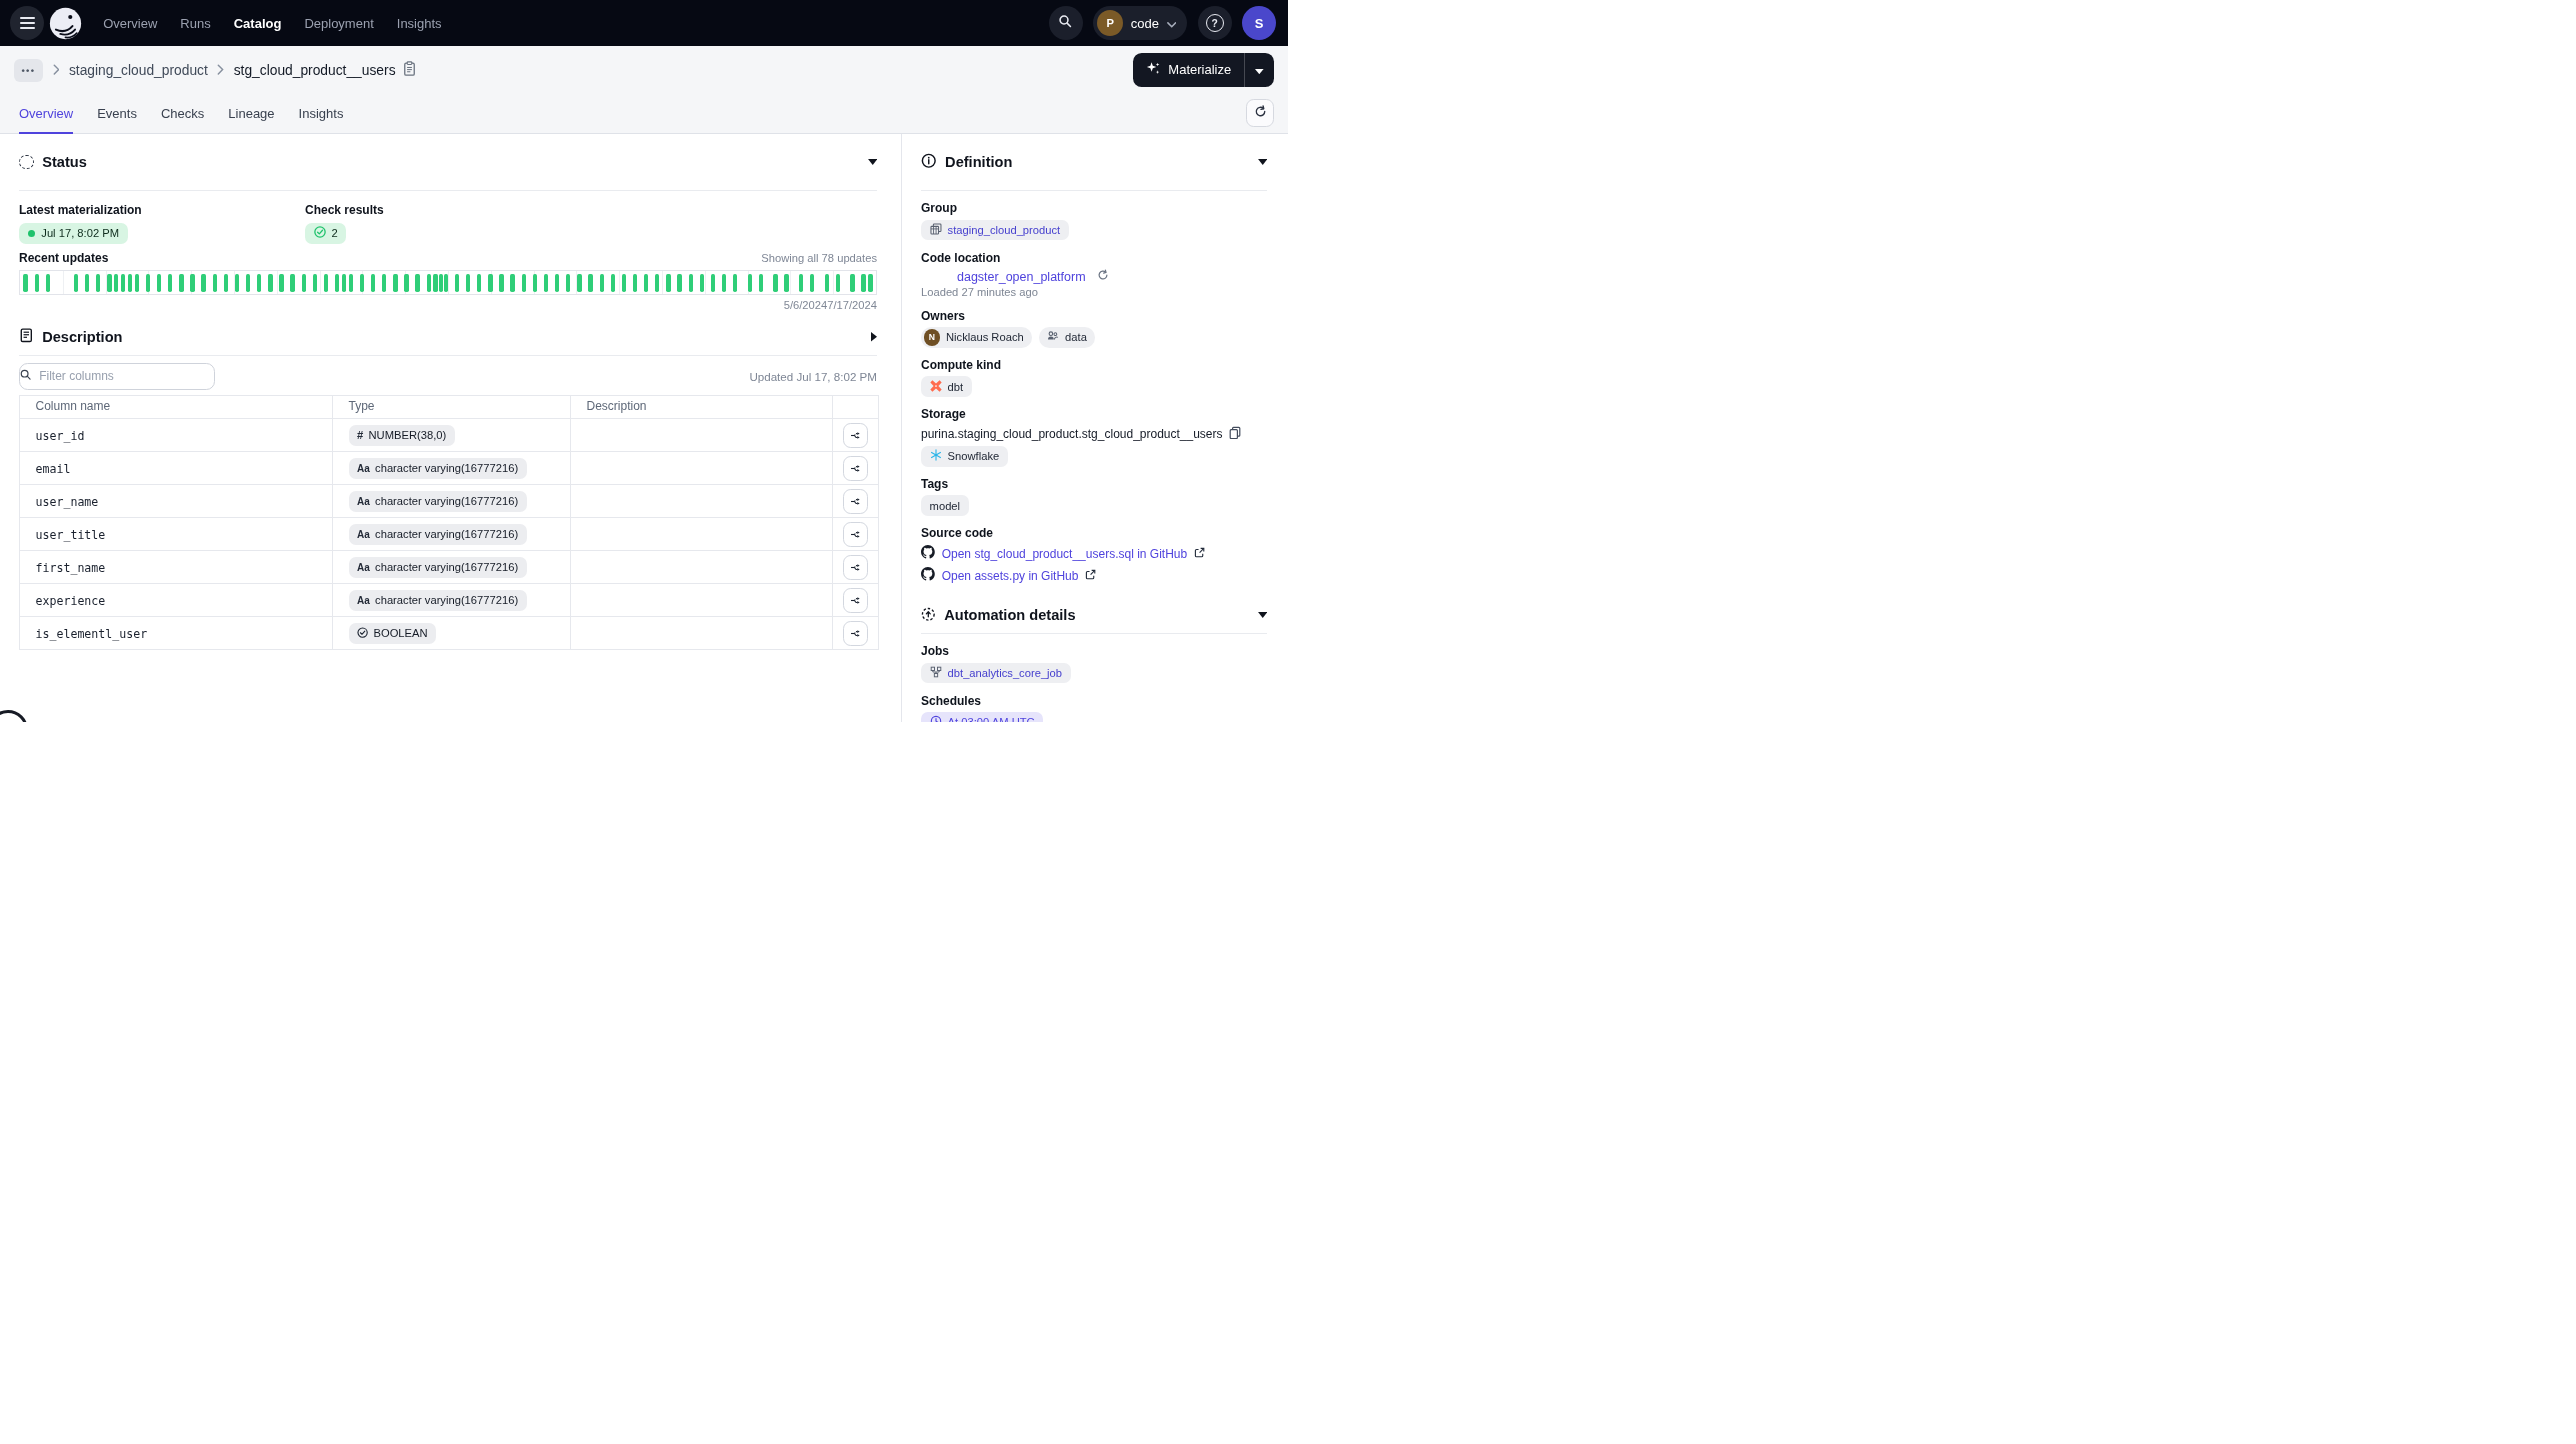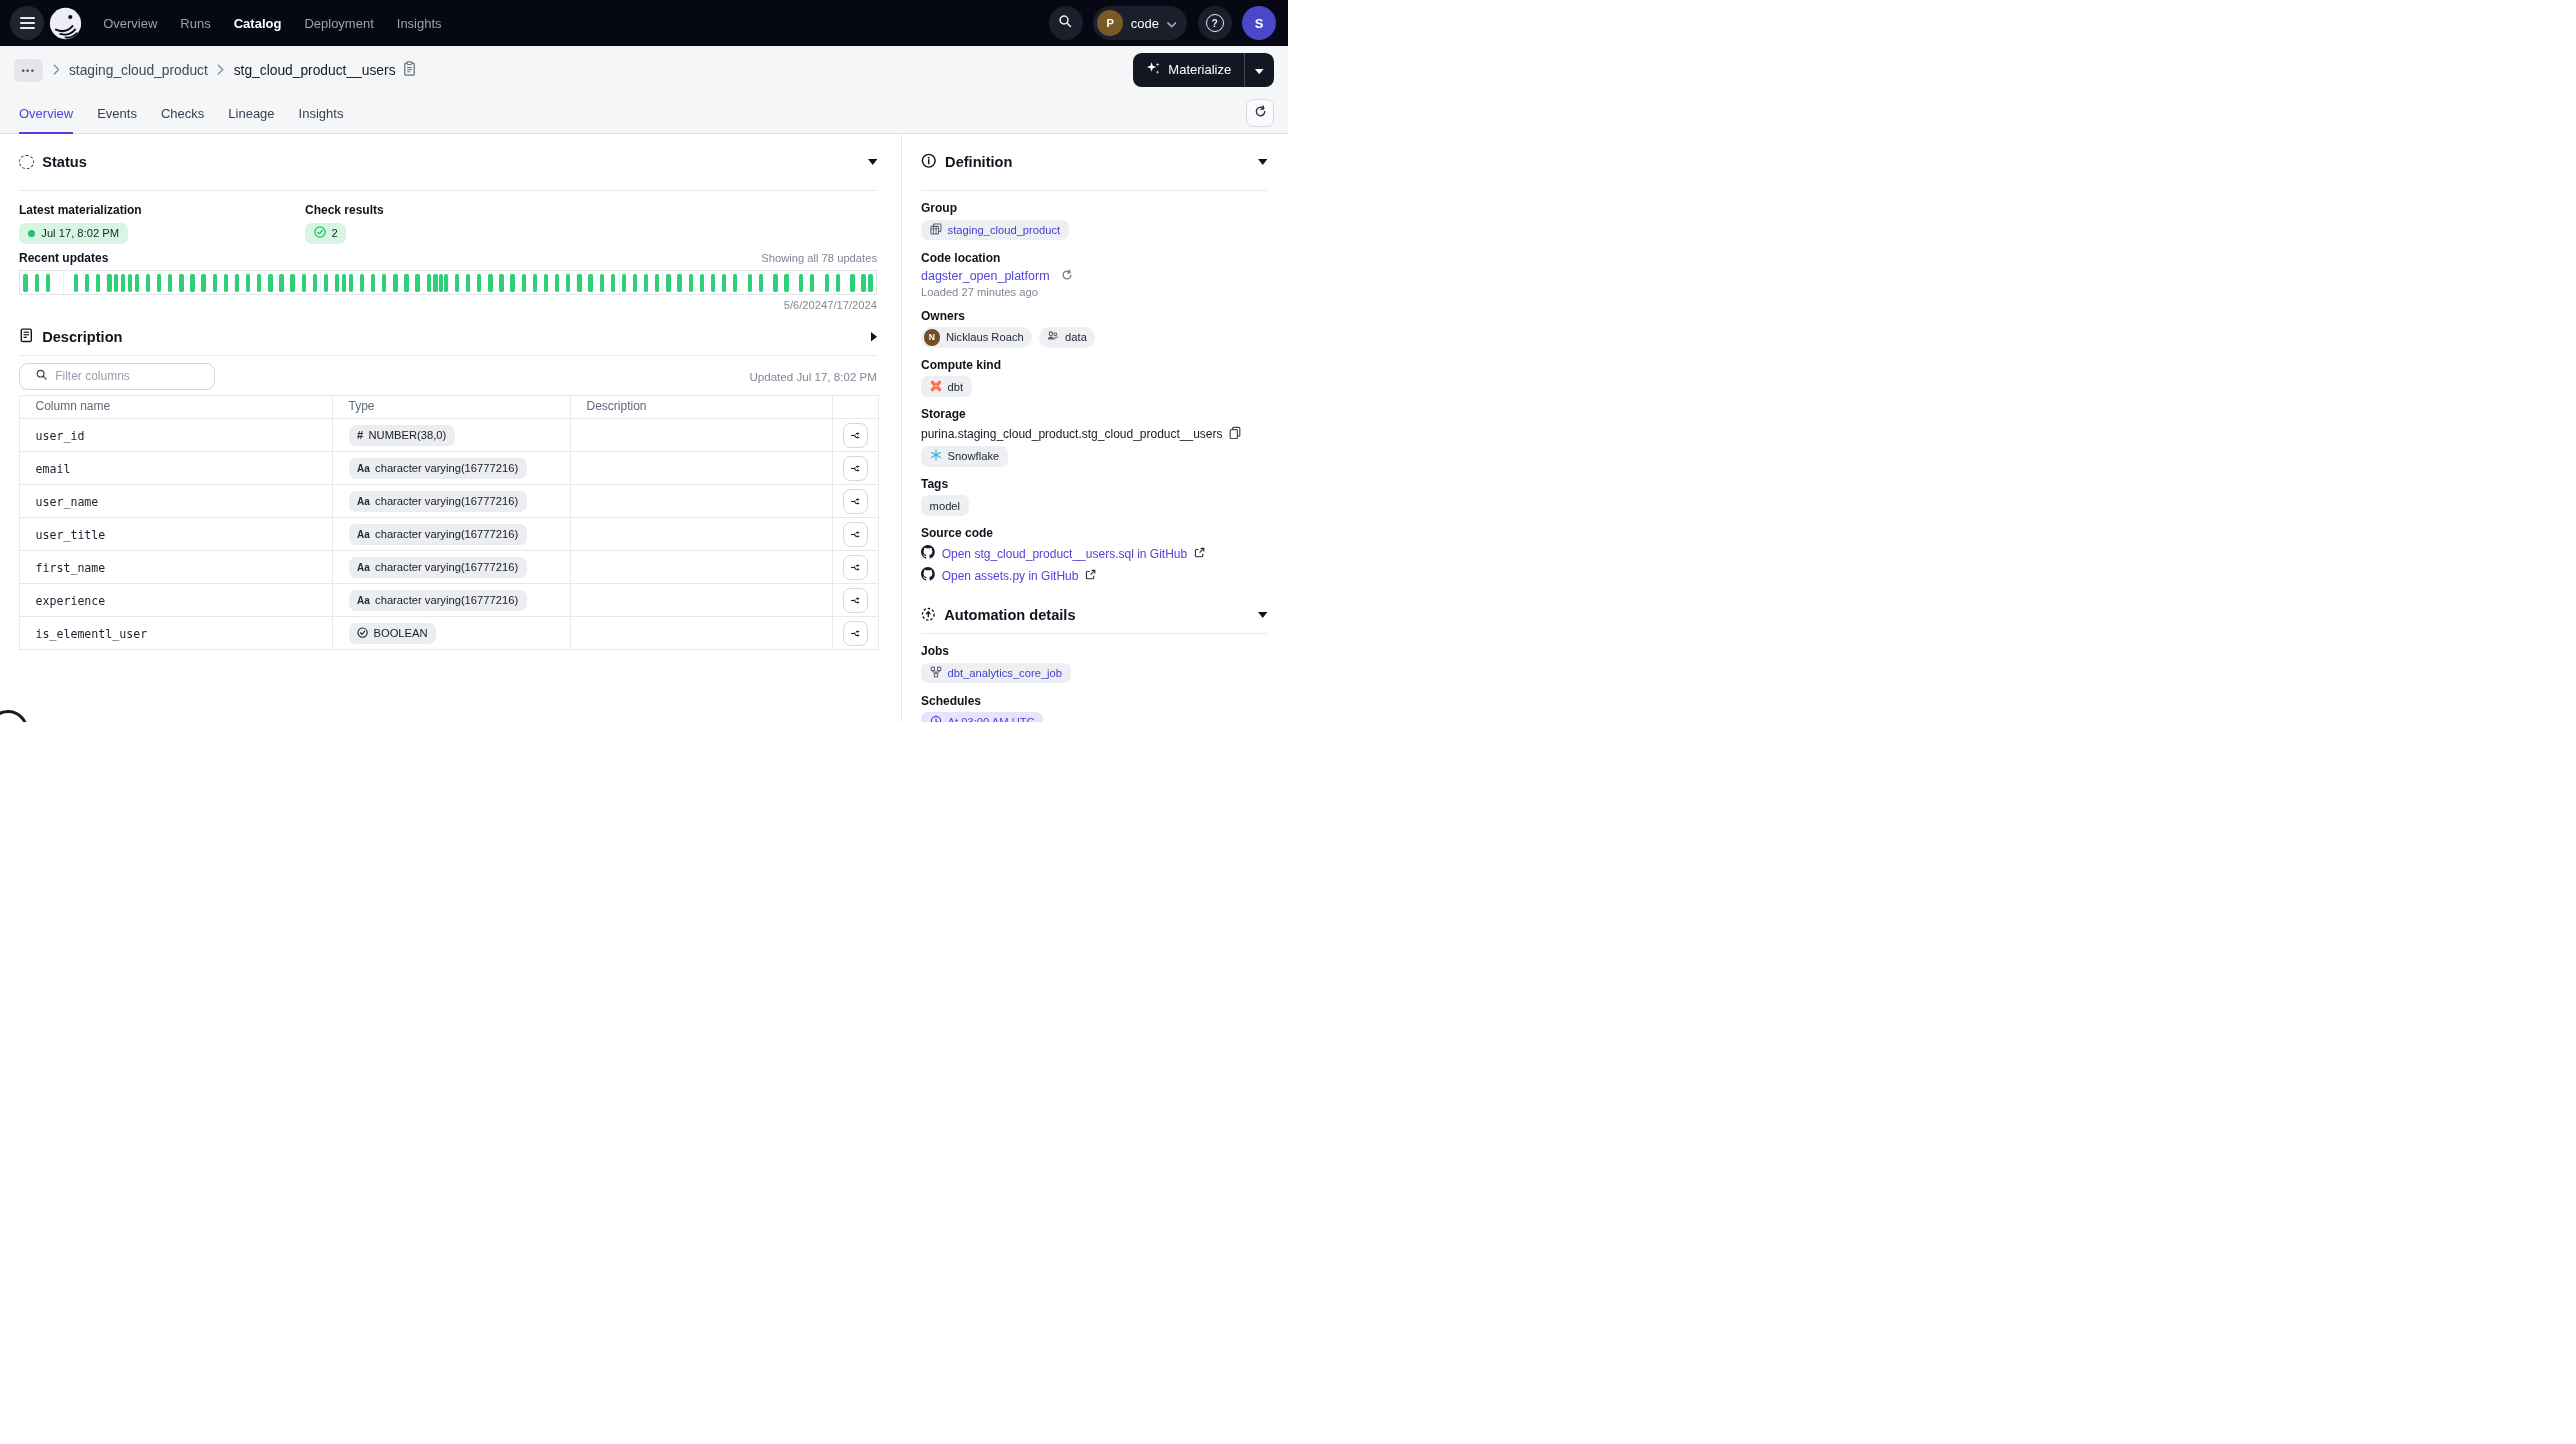--- a/index.html
+++ b/index.html
@@ -65,21 +65,21 @@
   .recent { margin-top:6.9px; }
   .recent-top { display:flex; align-items:baseline; }
   .recent-top .showing { margin-left:auto; font-size:11.2px; color:#7E8695; }
   .strip { position:relative; margin-top:5.2px; height:25px; border:0.9px solid #E2E4EA; background:#fff; }
   .strip .gridline { position:absolute; top:0; bottom:0; width:0.9px; background:#EEF0F3; }
   .strip .tick { position:absolute; top:3.4px; width:4.3px; height:18px; border-radius:1.7px; background:#2FCE78; cursor:pointer; }
   .dates { display:flex; justify-content:flex-end; margin-top:4.3px; font-size:11.2px; color:#808896; }
 
   
   .filter-row { display:flex; align-items:center; margin-top:6.9px; }
-  .filter-box { width:196px; height:27px; border:0.9px solid #CFD3DB; border-radius:8.6px; background:#fff; display:flex; align-items:center; gap:6px; padding:0 16px; }
+  .filter-box { width:196px; height:27px; border:0.9px solid #CFD3DB; border-radius:8.6px; background:#fff; display:flex; align-items:center; gap:6px; padding:0 0; }
   .filter-box input { border:none; outline:none; flex:1; font-size:12px; color:#39414F; font-family:"Liberation Sans",sans-serif; background:transparent; }
   .filter-box input::placeholder { color:#98A0AE; }
   .updated { margin-left:auto; font-size:11.6px; color:#7E8695; }
 
   table.cols { border-collapse:collapse; table-layout:fixed; width:859px; margin-top:5.2px; }
   table.cols col.c-name { width:313px; } table.cols col.c-type { width:238px; }
   table.cols col.c-desc { width:262px; } table.cols col.c-act { width:46px; }
   table.cols th { font-size:12px; font-weight:400; color:#5E6878; text-align:left; padding:3.4px 0 5.2px 15.5px; border:0.9px solid #E6E8ED; border-bottom:0.9px solid #E6E8ED; height:22.4px; }
   table.cols th.act, table.cols td.act { padding:0; }
   table.cols td { border:0.9px solid #E6E8ED; height:33px; padding:0 0 0 15.5px; vertical-align:middle; }
@@ -91,21 +91,21 @@
 
   
   .f { margin-top:10.3px; }
   .chip { display:inline-flex; align-items:center; gap:6px; background:#EEEFF2; border-radius:6.9px; height:20.7px; padding:0 8.6px; font-size:11.2px; color:#222936; margin-top:4.3px; cursor:pointer; }
   .chip.linkish { color:#4640CE; }
   .chip.round { border-radius:10.3px; padding-left:2.6px; }
   .chip.round.pad { padding-left:6.9px; }
   .chip.lavender { background:#E6E4FB; color:#4F43DD; }
   .owner-avatar { width:16.4px; height:16.4px; border-radius:50%; background:#6F4F24; color:#fff; font-size:8.6px; font-weight:700; display:flex; align-items:center; justify-content:center; }
   .link { color:#4F43DD; font-size:12.5px; cursor:pointer; text-decoration:none; }
-  .code-row { display:flex; align-items:center; gap:11px; margin-top:4.3px; }
+  .code-row { display:flex; align-items:flex-end; gap:11px; margin-top:4.3px;margin-left:36px; }
   .muted { font-size:11.2px; color:#7E8694; margin-top:2.6px; }
   .stor { font-size:12px; color:#141A26; margin-top:4.3px; display:flex; align-items:center; gap:6px; }
   .src-row { display:flex; align-items:center; gap:6.9px; margin-top:5.2px; }
   .src-row .link { font-size:12px; }
   .chips-row { display:flex; gap:6.9px; }
 
   .chat-peek { position:absolute; left:-12px; bottom:-27.6px; width:40px; height:40px; border-radius:50%; border:3.4px solid #171B25; background:transparent; }
 </style>
 </head>
 <body>

